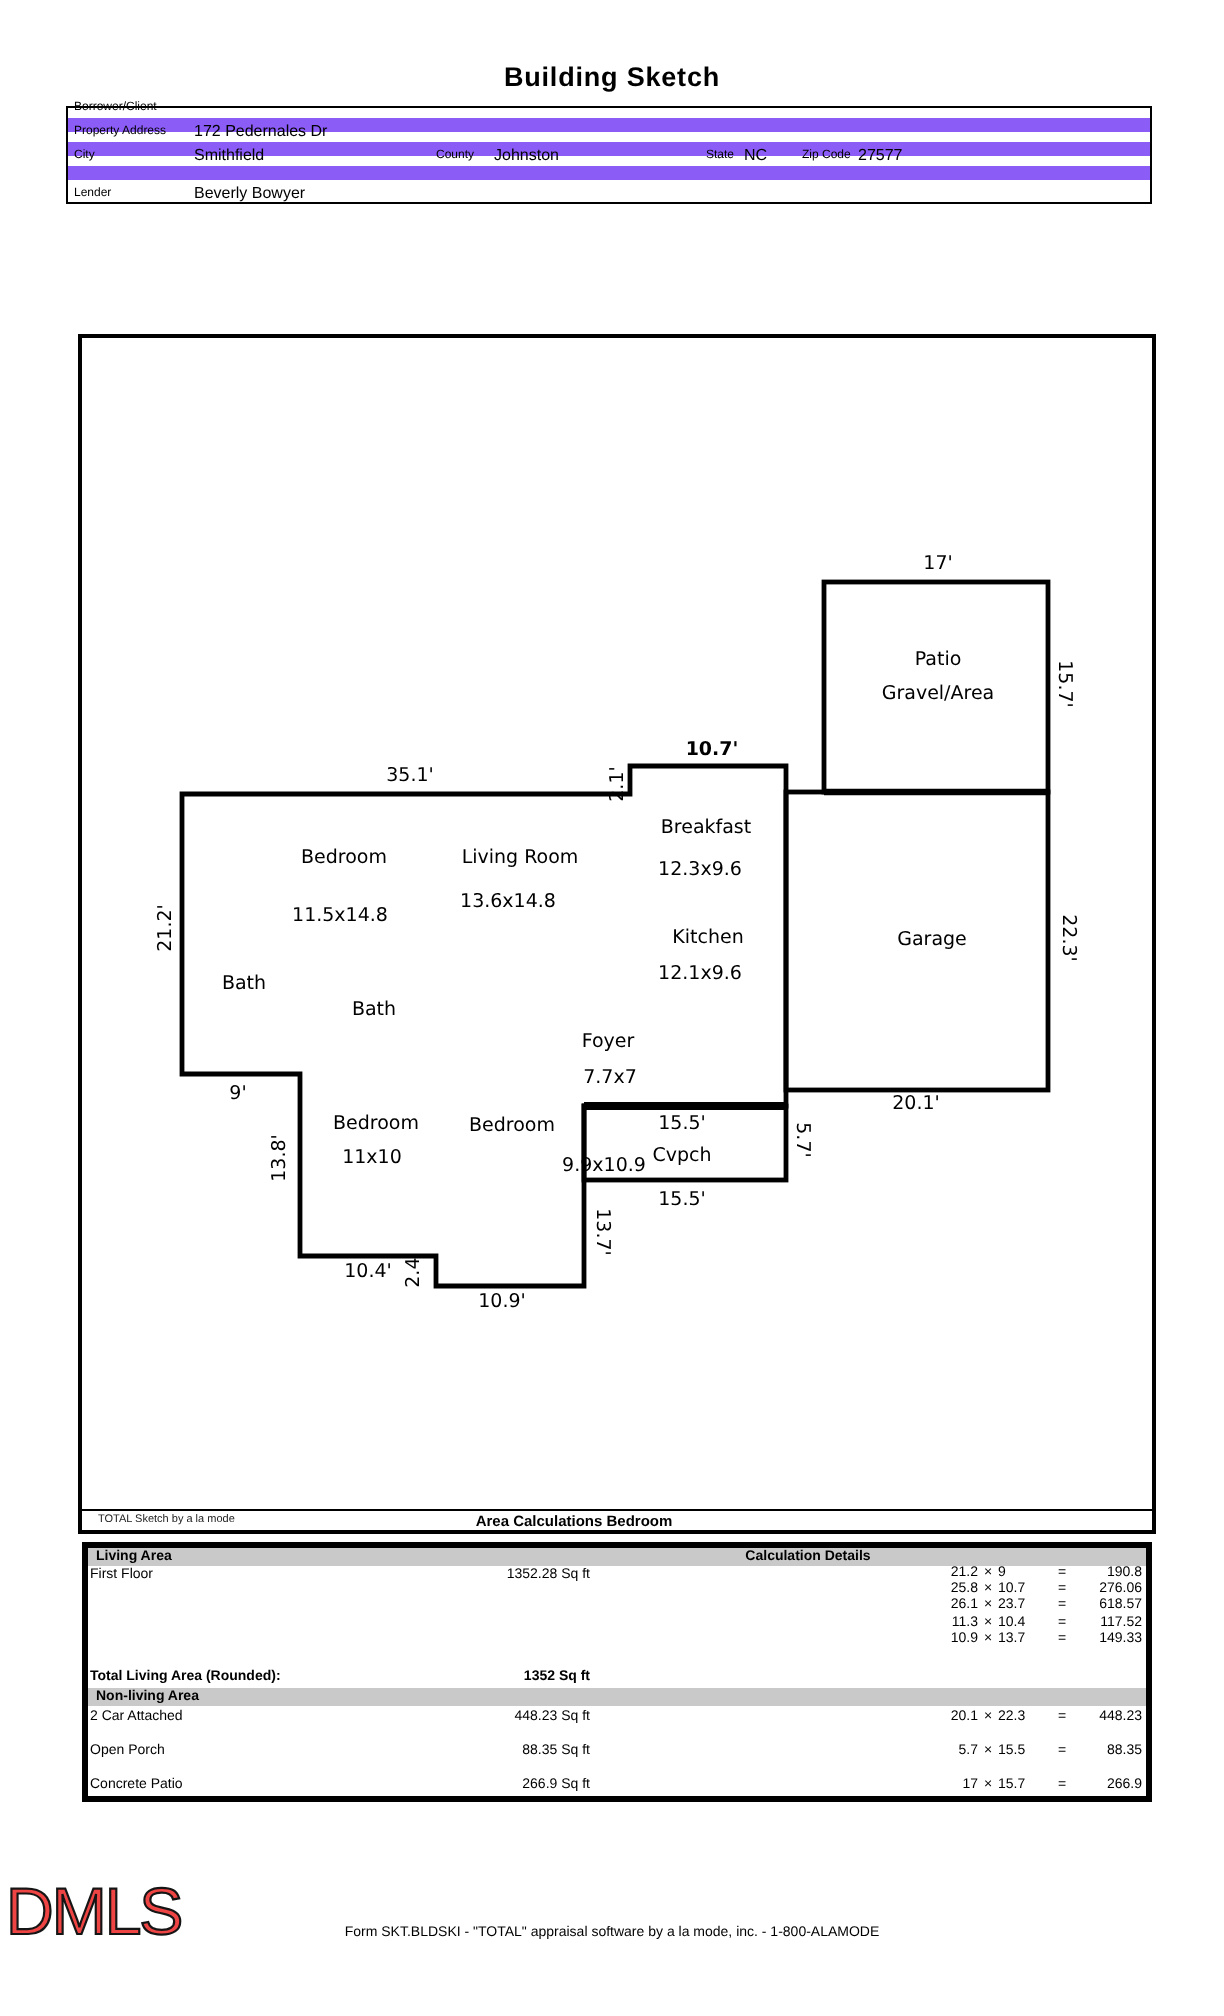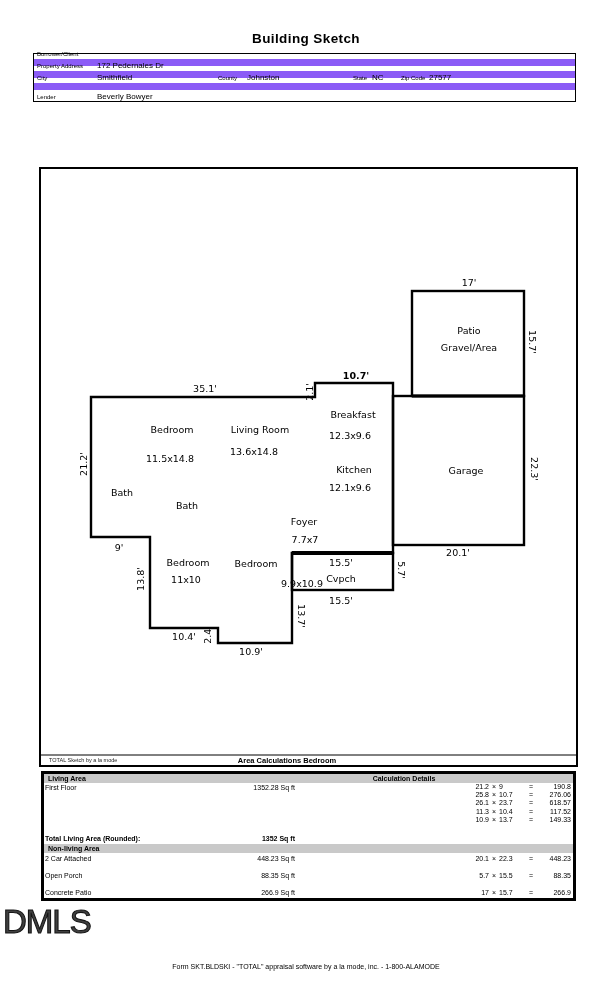--- a/index.html
+++ b/index.html
@@ -49,22 +49,22 @@
   .calc-grid .cr { text-align:right; }
   #living-calcs { position:absolute; right:5px; top:12px; }
   .top13 { top:13px; } .top64 { top:64px; }
   #nonliving-rows { position:absolute; inset:0; }
   .nl-row { position:absolute; left:0; right:0; height:9px; }
   .nl-name { position:absolute; left:4px; top:0; white-space:nowrap; }
   .nl-area { position:absolute; left:150px; width:104px; top:0; text-align:right; white-space:nowrap; }
   .nl-calc { position:absolute; right:5px; top:0; }
 
   
-  .logo { position:absolute; left:3px; top:903px; font-size:33px; letter-spacing:-1px;
-          color:#404040; -webkit-text-stroke:1.1px #151515; font-family:"Liberation Sans", sans-serif; }
+  .logo { position:absolute; left:3px; top:937px; font-size:33px; letter-spacing:-1px;
+          color:#ef4444; -webkit-text-stroke:1.1px #151515; font-family:"Liberation Sans", sans-serif; }
   .formline { position:absolute; left:0; top:963px; width:100%; text-align:center; font-size:7px; }
 </style>
 </head>
 <body>
 
 <div class="page">
 
   <div class="title">Building Sketch</div>
 
   <div class="hdr">

